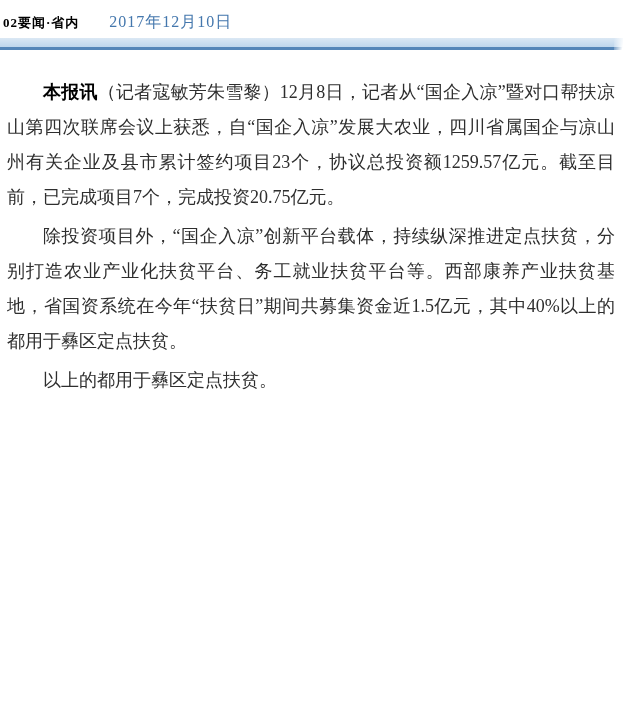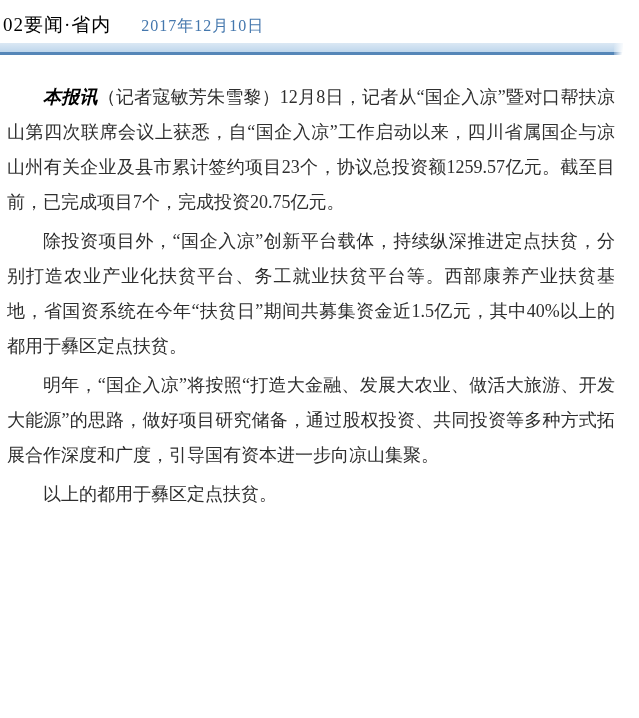--- a/index.html
+++ b/index.html
@@ -11,22 +11,22 @@
     height: 718px;
     background: #ffffff;
     overflow: hidden;
     font-family: "Liberation Serif", serif;
   }
   .header {
     padding: 12px 0 0 3px;
     white-space: nowrap;
   }
   .section-title {
-    font-size: 19px;
-    font-weight: normal;
+    font-size: 13px;
+    font-weight: bold;
     color: var(--title-text, #000000);
     letter-spacing: 1px;
   }
   .date {
     font-size: 16px;
     color: var(--date-text, #4477ad);
     margin-left: 30px;
     letter-spacing: 1px;
   }
   .divider-bar {
@@ -56,34 +56,32 @@
     margin: 0 0 4px 0;
     font-size: 18px;
     line-height: 35px;
     color: var(--body-text, #2e2e2e);
     text-align: justify;
     text-indent: 2em;
   }
   .lead-prefix {
     font-weight: bold;
     color: #000000;
-    font-style: italic;
   }
 </style>
 </head>
 <body>
 
 <div class="header">
   <span class="section-title">02要闻·省内</span><span class="date">2017年12月10日</span>
 </div>
 
 <div class="divider-bar"></div>
 
 <div class="article">
-  <p><b class="lead-prefix">本报讯</b><span>（记者寇敏芳朱雪黎）12月8日，记者从“国企入凉”暨对口帮扶凉山第四次联席会议上获悉，自“国企入凉”工作启动以来，四川省属国企与凉山州有关企业及县市累计签约项目23个，协议总投资额1259.57亿元。截至目前，已完成项目7个，完成投资20.75亿元。</span></p>
+  <p><b class="lead-prefix">本报讯</b><span>（记者寇敏芳朱雪黎）12月8日，记者从“国企入凉”暨对口帮扶凉山第四次联席会议上获悉，自“国企入凉”发展大农业，四川省属国企与凉山州有关企业及县市累计签约项目23个，协议总投资额1259.57亿元。截至目前，已完成项目7个，完成投资20.75亿元。</span></p>
 
 
   <p><span>除投资项目外，“国企入凉”创新平台载体，持续纵深推进定点扶贫，分别打造农业产业化扶贫平台、务工就业扶贫平台等。西部康养产业扶贫基地，省国资系统在今年“扶贫日”期间共募集资金近1.5亿元，其中40%以上的都用于彝区定点扶贫。</span></p>
 
-  <p><span>明年，“国企入凉”将按照“打造大金融、发展大农业、做活大旅游、开发大能源”的思路，做好项目研究储备，通过股权投资、共同投资等多种方式拓展合作深度和广度，引导国有资本进一步向凉山集聚。</span></p>
 
   <p><span>以上的都用于彝区定点扶贫。</span></p>
 </div>
 
 </body></html>

